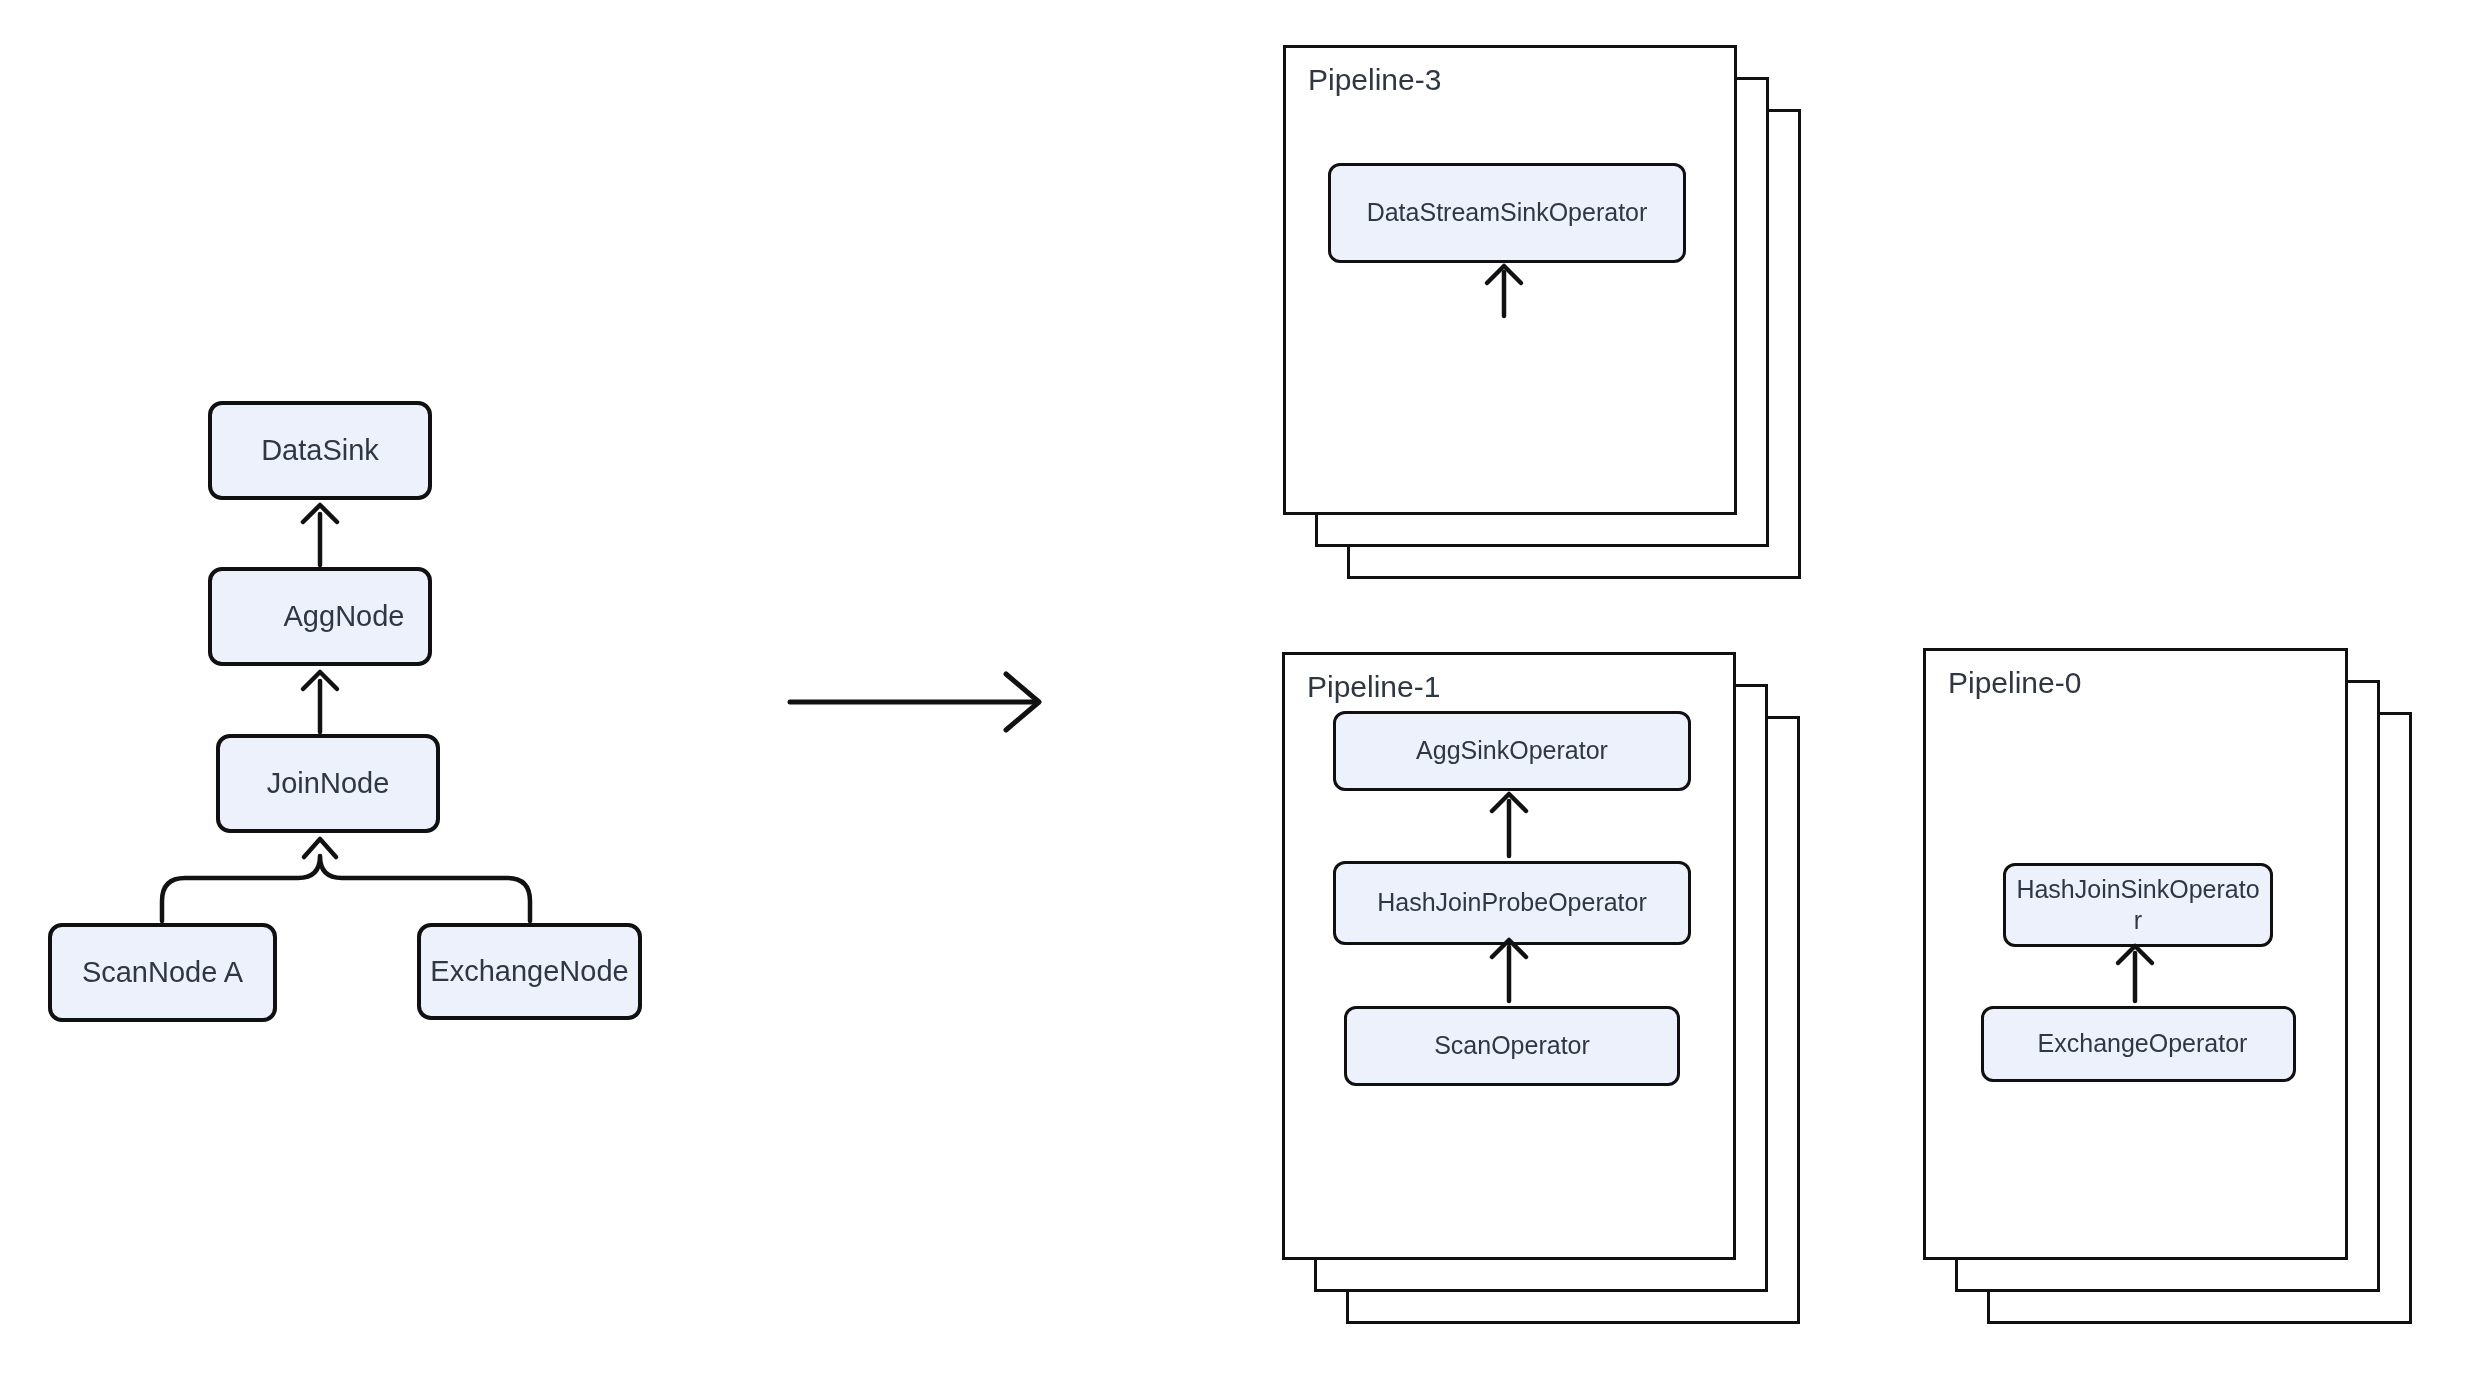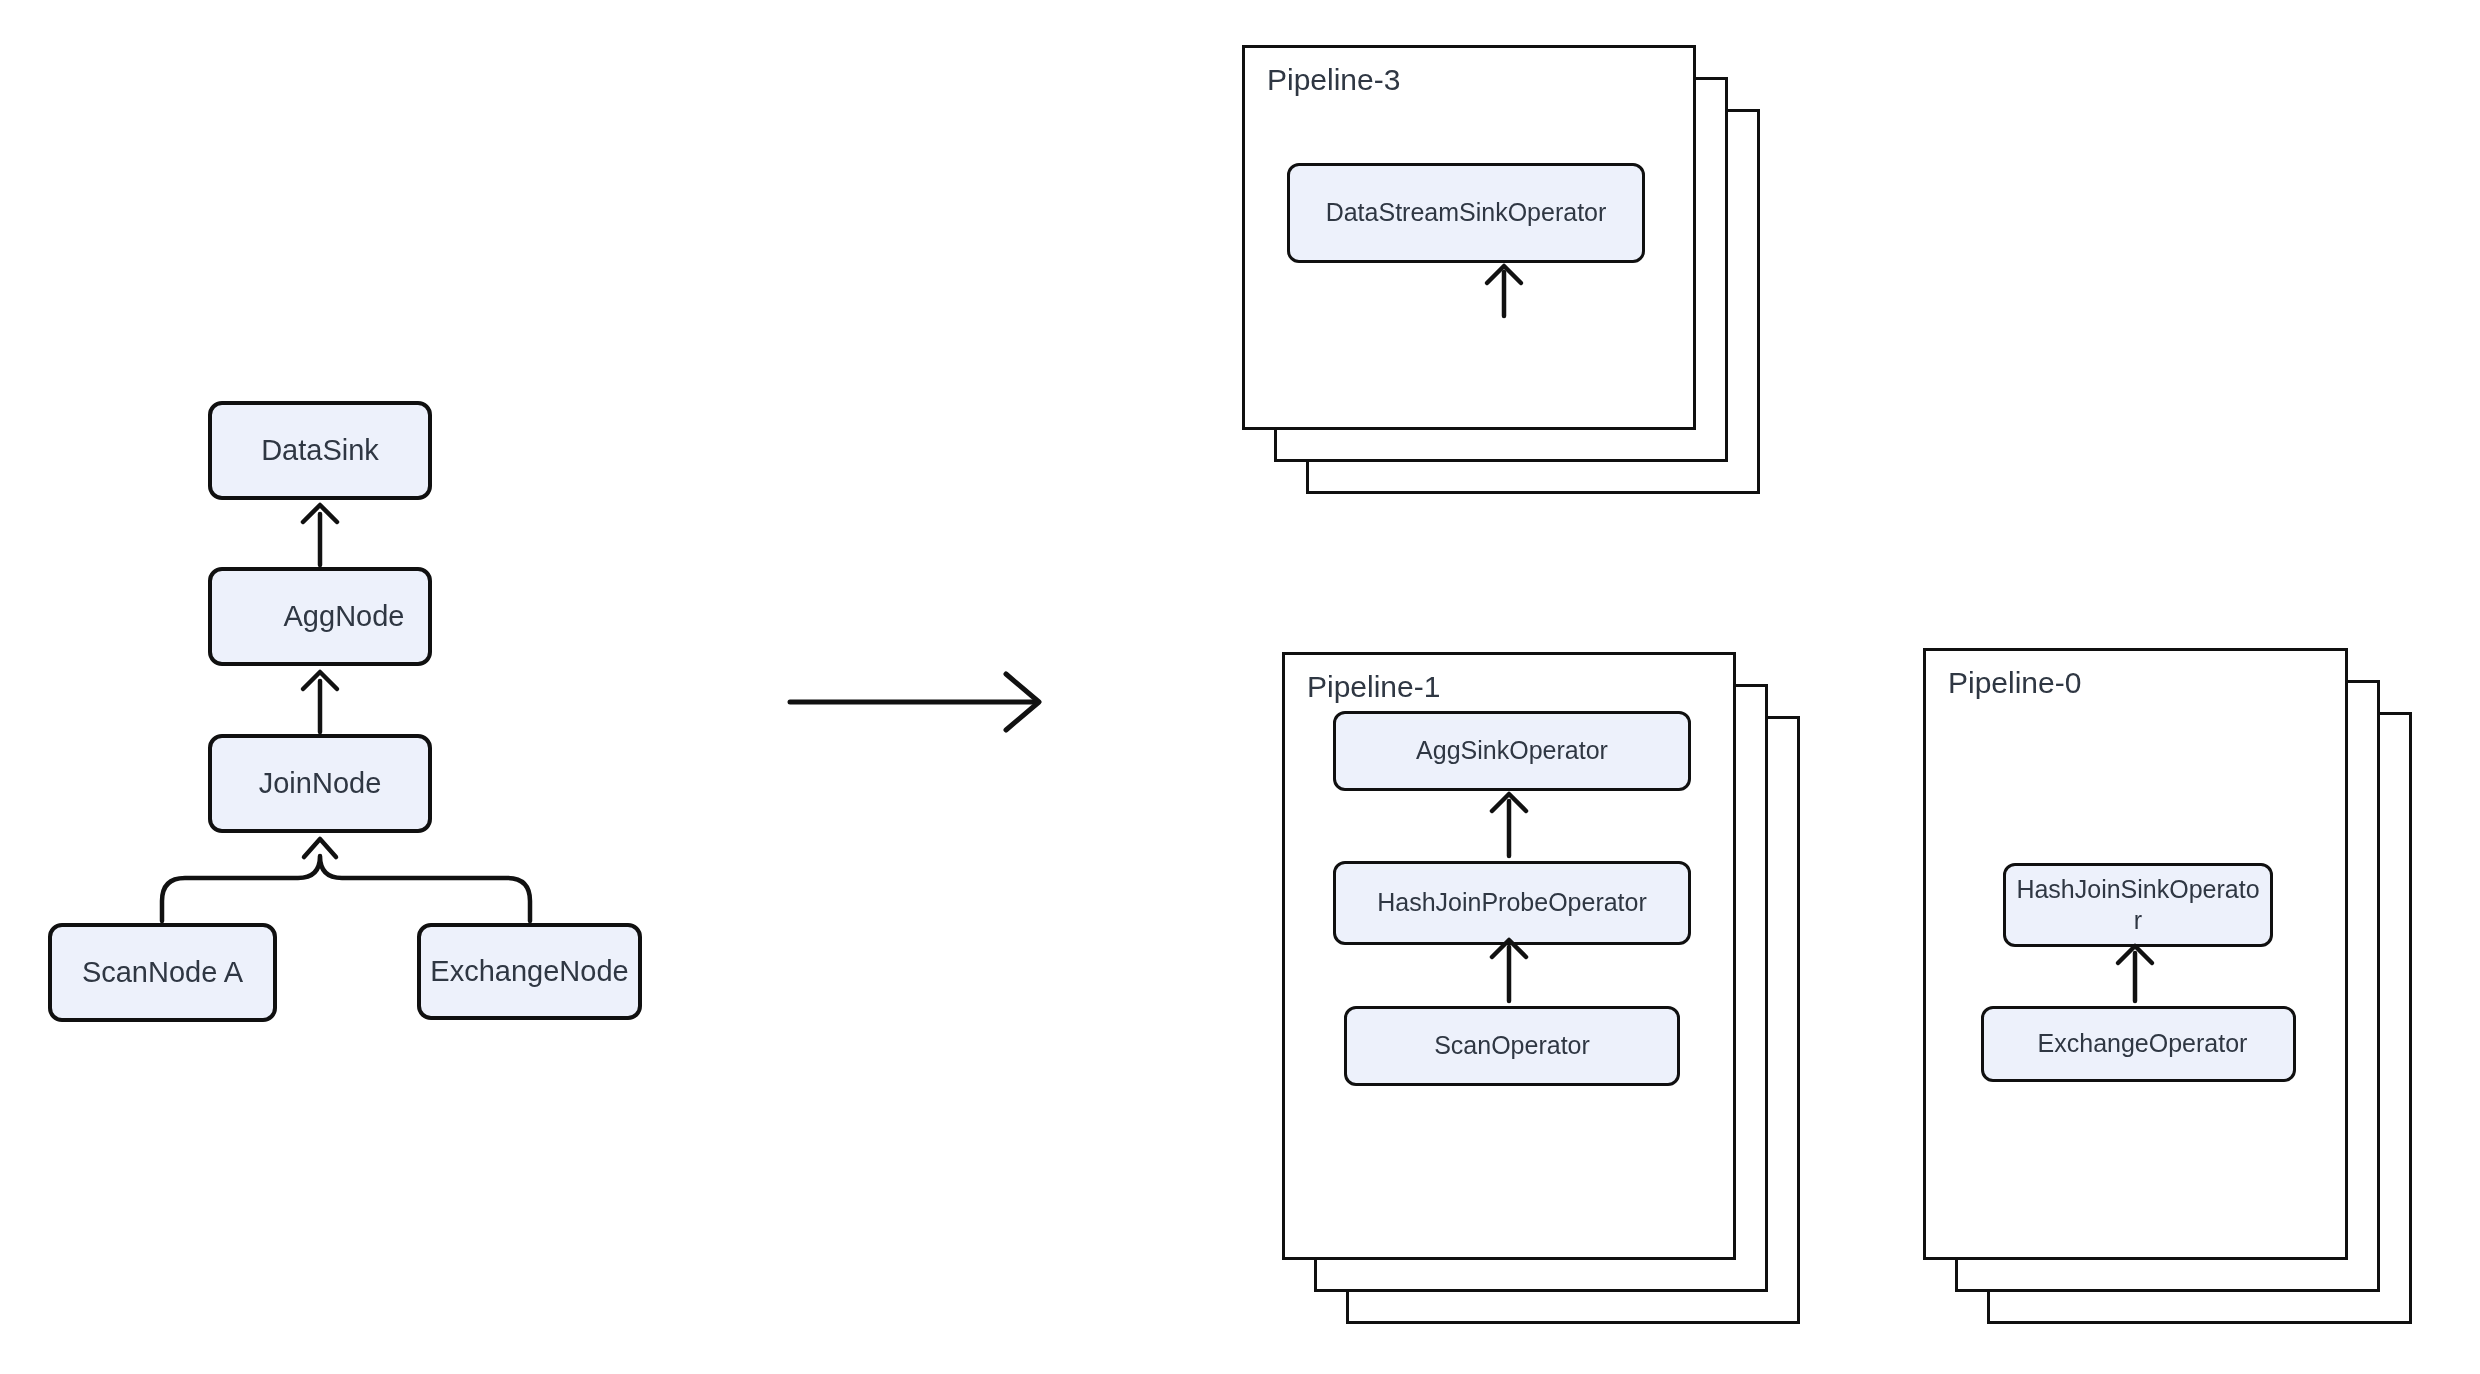--- a/index.html
+++ b/index.html
@@ -32,25 +32,25 @@
   svg.arrows{position:absolute;left:0;top:0;pointer-events:none;}
   svg.arrows *{stroke:#111111;stroke-width:4.5;fill:none;stroke-linecap:round;stroke-linejoin:round;}
 </style>
 </head>
 <body>
 
 <div class="canvas">
 
   <div class="node" style="left:208px;top:401px;width:224px;height:99px;">DataSink</div>
   <div class="node" style="left:208px;top:567px;width:224px;height:99px;padding-left:48px;">AggNode</div>
-  <div class="node" style="left:208px;top:734px;width:224px;height:99px;">JoinNode</div>
+  <div class="node" style="left:216px;top:734px;width:224px;height:99px;">JoinNode</div>
   <div class="node" style="left:48px;top:923px;width:229px;height:99px;">ScanNode A</div>
   <div class="node" style="left:417px;top:923px;width:225px;height:97px;">ExchangeNode</div>
 
-  <div class="pipeline" style="left:1242px;top:45px;width:454px;height:385px;">
+  <div class="pipeline" style="left:1283px;top:45px;width:454px;height:470px;">
     <div class="layer l2"></div>
     <div class="layer l1"></div>
     <div class="card">
       <div class="card-title">Pipeline-3</div>
       <div class="op" style="left:42px;top:115px;width:358px;height:100px;">DataStreamSinkOperator</div>
     </div>
   </div>
 
   <div class="pipeline" style="left:1282px;top:652px;width:454px;height:608px;">
     <div class="layer l2"></div>

